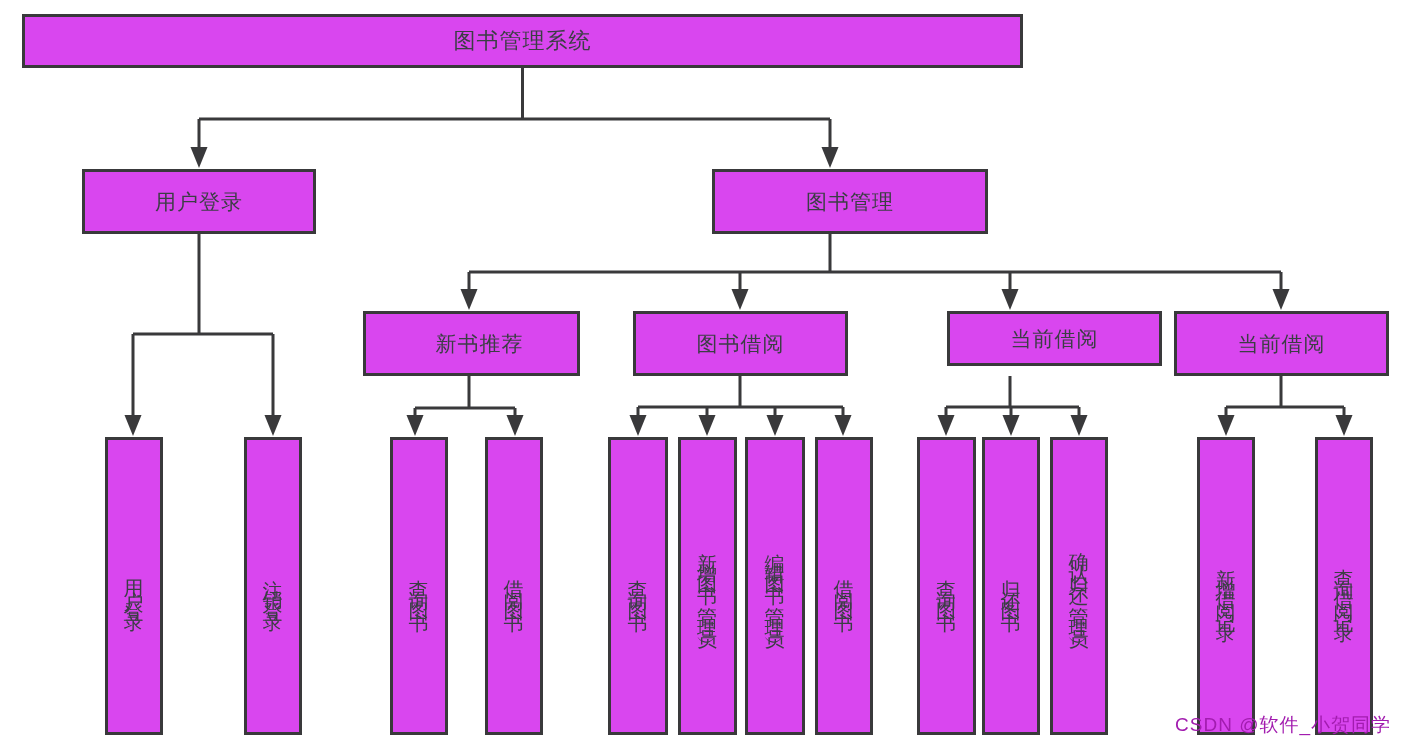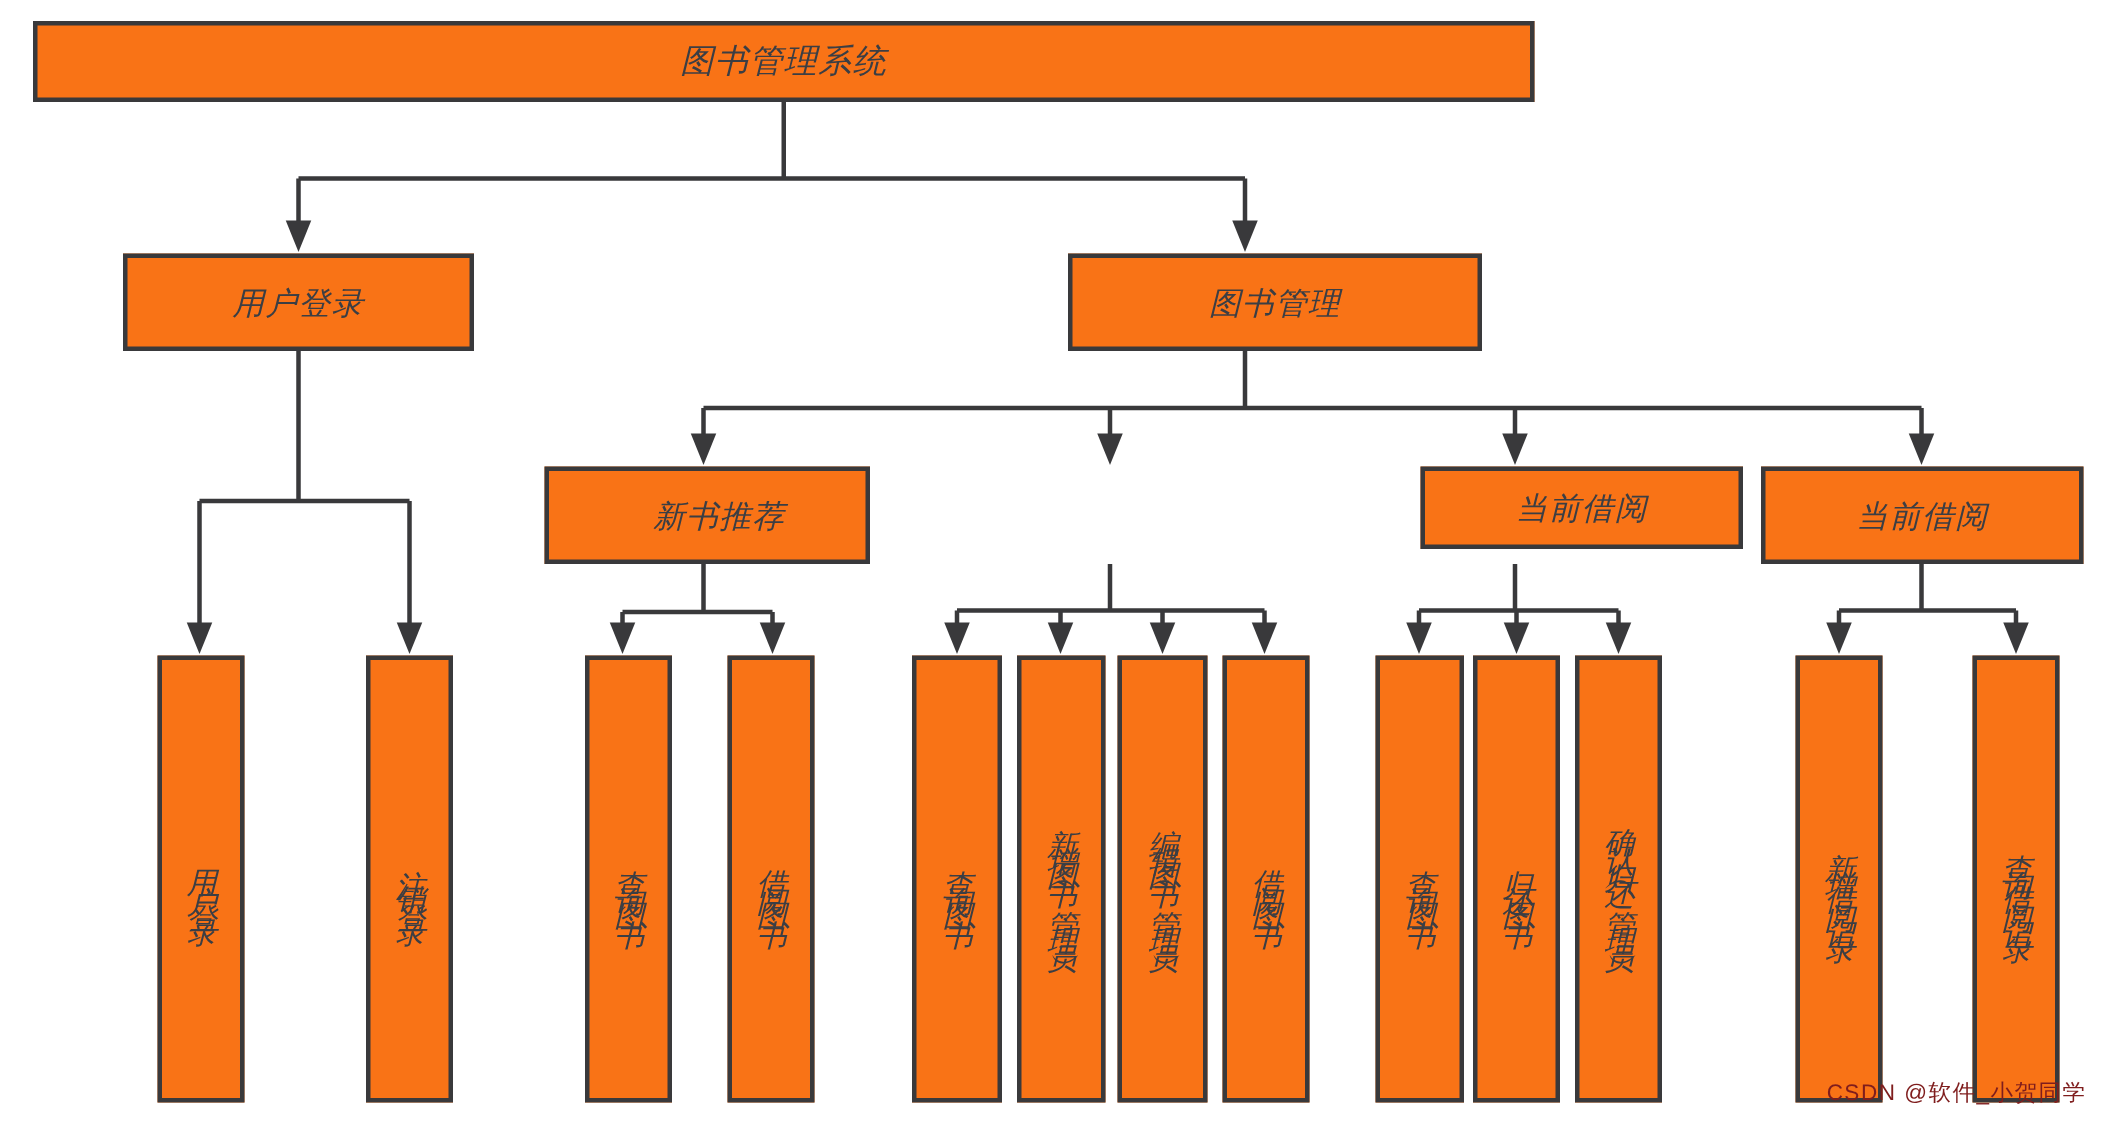--- a/index.html
+++ b/index.html
@@ -10,30 +10,29 @@
     font-family:"Liberation Sans", sans-serif;
     overflow:hidden;
   }
   #connectors{
     position:absolute;left:0;top:0;width:1405px;height:747px;
     pointer-events:none;
   }
   .node{
     position:absolute;
     box-sizing:border-box;
-    background:#f97316;
+    background:#d946ef;
     border:3px solid #39393b;
     display:flex;
     align-items:center;
     justify-content:center;
     color:#3b3e44;
     font-size:21px;
     letter-spacing:1px;
     z-index:2;
-    font-style:italic;
   }
   .leaf{
     font-size:20px;
   }
   .leaf .vtext{
     writing-mode:vertical-rl;
     text-orientation:mixed;
     letter-spacing:11px;
     line-height:1;
     white-space:nowrap;
@@ -56,22 +55,22 @@
   #l-edit-books    {left:745px; width:60px;}
   #l-borrow-books-2{left:815px;}
   #l-query-books-3 {left:917px; width:59px;}
   #l-return-books  {left:982px;}
   #l-confirm-return{left:1050px;}
   #l-add-record    {left:1197px;}
   #l-query-record  {left:1315px;}
   #watermark{
     position:absolute;
     right:14px;bottom:9px;
-    color:#7f1d1d;
-    font-size:15px;
+    color:#a21caf;
+    font-size:19px;
     letter-spacing:1px;
     z-index:3;
   }
 </style>
 </head>
 <body>
 
 <div id="stage">
 
   <svg id="connectors" viewBox="0 0 1405 747" xmlns="http://www.w3.org/2000/svg">
@@ -126,20 +125,21 @@
       <polygon points="1335.5,415 1352.5,415 1344,436"></polygon>
     </g>
   </svg>
 
   <div class="node" id="n-root">图书管理系统</div>
 
   <div class="node" id="n-user-login">用户登录</div>
   <div class="node" id="n-book-mgmt">图书管理</div>
 
   <div class="node" id="n-new-books">新书推荐</div>
+  <div class="node" id="n-book-borrow">图书借阅</div>
   <div class="node" id="n-current-borrow">当前借阅</div>
   <div class="node" id="n-borrow-records">当前借阅</div>
 
   <div class="node leaf" id="l-user-login">
     <span class="vtext">用户登录</span>
   </div>
   <div class="node leaf" id="l-logout">
     <span class="vtext">注销登录</span>
   </div>
 

